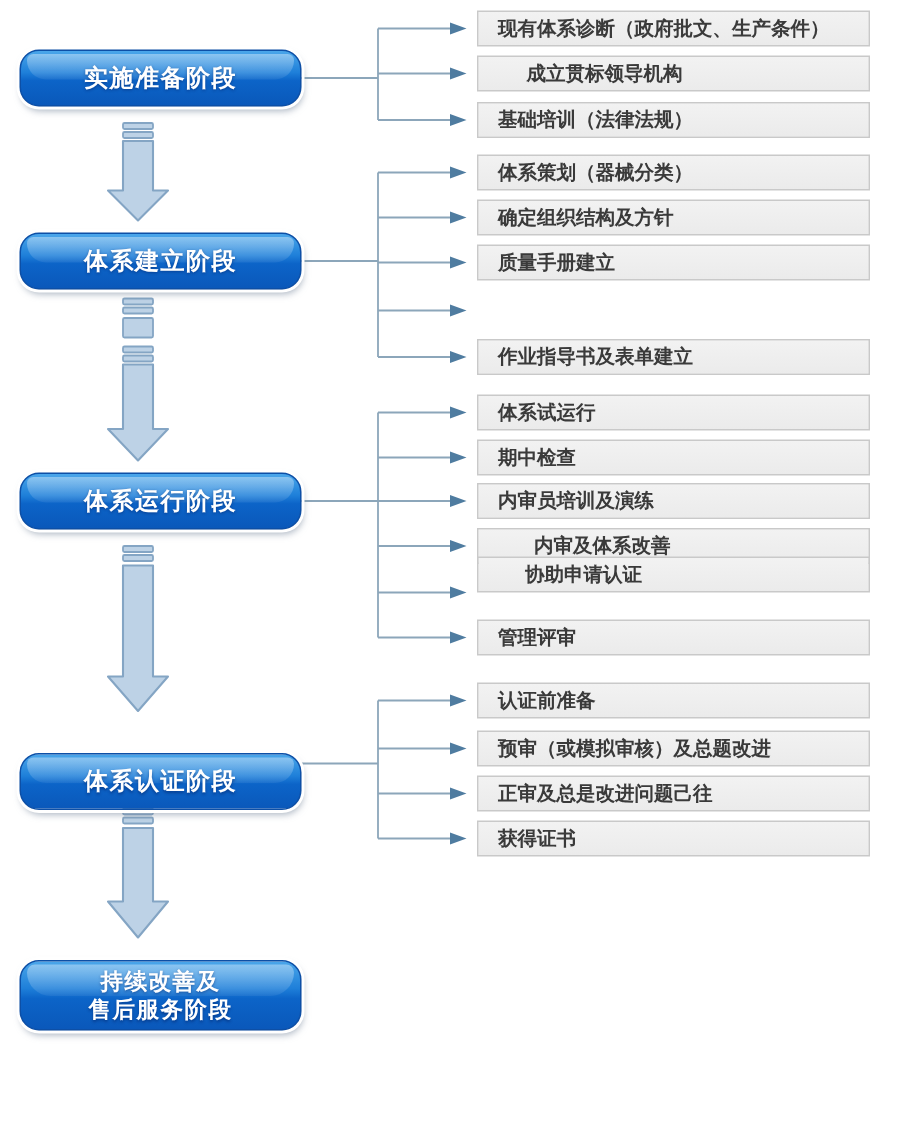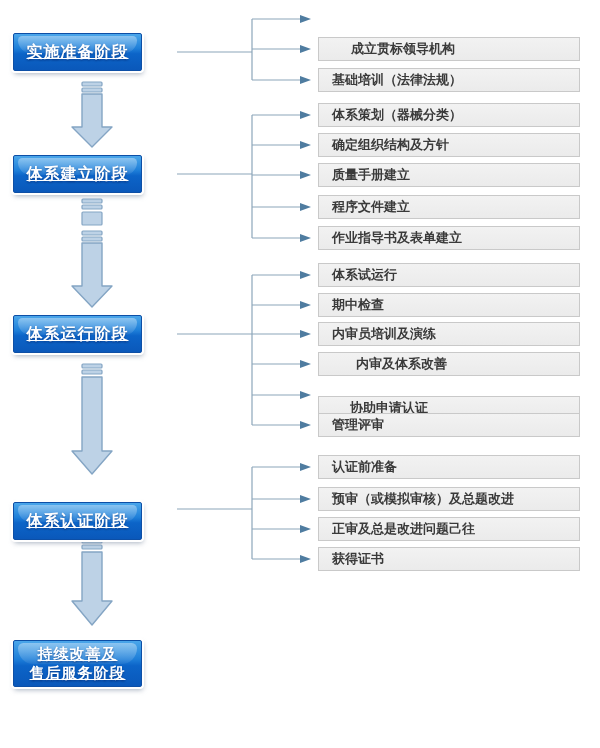--- a/index.html
+++ b/index.html
@@ -1,27 +1,26 @@
 <!DOCTYPE html>
 <html style="--background: #ffffff; --stage-gradient-top: #4aa6ea; --stage-gradient-mid: #0c64c8; --stage-gradient-bottom: #0a58ba; --stage-border: #0d4fa6; --stage-text: #ffffff; --item-bg: #ebebeb; --item-border: #c9c9c9; --item-text: #3a3a3a; --connector: #8ca6ba; --connector-arrow: #4f7ca0; --flow-arrow-fill: #bdd2e6; --flow-arrow-border: #84a5c4;"><head>
 <meta charset="utf-8">
 <style>
   html,body{margin:0;padding:0;background:#fff;}
   body{width:600px;height:748px;font-family:"DejaVu Sans",sans-serif;}
   #diagram{position:relative;width:600px;height:748px;overflow:hidden;background:var(--background,#fff);}
   #connector-layer{position:absolute;left:0;top:0;pointer-events:none;}
   .stage{
-    position:absolute;left:13px;width:129px;box-sizing:border-box;
-    border-radius:2px;border:1px solid var(--stage-border,#0d4fa6);
+    position:absolute;left:13px;width:188px;box-sizing:border-box;
+    border-radius:13px;border:1px solid var(--stage-border,#0d4fa6);
     background:linear-gradient(180deg,var(--stage-gradient-top,#4aa6ea) 0%,#1e7fd9 40%,var(--stage-gradient-mid,#0c64c8) 55%,var(--stage-gradient-bottom,#0a58ba) 100%);
     color:var(--stage-text,#fff);font-weight:bold;font-size:16px;letter-spacing:1px;line-height:1.25;
     display:flex;flex-direction:column;justify-content:center;align-items:center;text-align:center;
     box-shadow:0 0 0 2px #fff,1px 3px 5px rgba(125,140,160,.65);
     text-shadow:0 1px 2px rgba(0,20,80,.45);
-    text-decoration:underline;
   }
   .stage::before{
     content:"";position:absolute;left:4px;right:4px;top:2px;height:46%;
     border-radius:8px 8px 24px 24px;
     background:linear-gradient(rgba(255,255,255,.38),rgba(255,255,255,.06));
     pointer-events:none;
   }
   .stage span{position:relative;z-index:1;}
   .item{
     position:absolute;left:318px;width:262px;height:24px;box-sizing:border-box;
@@ -94,38 +93,38 @@
       <rect x="82" y="364" width="20" height="4" rx="1" fill="#bdd2e6" stroke="#84a5c4" stroke-width="1.2"></rect>
       <rect x="82" y="370" width="20" height="4" rx="1" fill="#bdd2e6" stroke="#84a5c4" stroke-width="1.2"></rect>
       <polygon points="82,377 102,377 102,451 112,451 92,474 72,451 82,451" fill="#bdd2e6" stroke="#84a5c4" stroke-width="1.4" stroke-linejoin="round"></polygon>
       <rect x="82" y="539" width="20" height="4" rx="1" fill="#bdd2e6" stroke="#84a5c4" stroke-width="1.2"></rect>
       <rect x="82" y="545" width="20" height="4" rx="1" fill="#bdd2e6" stroke="#84a5c4" stroke-width="1.2"></rect>
       <polygon points="82,552 102,552 102,601 112,601 92,625 72,601 82,601" fill="#bdd2e6" stroke="#84a5c4" stroke-width="1.4" stroke-linejoin="round"></polygon>
     </svg>
     <div class="stage" style="top: 33px; height: 38px;">
       <span>实施准备阶段</span>
     </div>
+    <div class="item" style="top: 7px;">现有体系诊断（政府批文、生产条件）</div>
     <div class="item" style="top: 37px; padding-left: 32px;">成立贯标领导机构</div>
     <div class="item" style="top: 68px;">基础培训（法律法规）</div>
     <div class="stage" style="top: 155px; height: 38px;">
       <span>体系建立阶段</span>
     </div>
     <div class="item" style="top: 103px;">体系策划（器械分类）</div>
     <div class="item" style="top: 133px;">确定组织结构及方针</div>
     <div class="item" style="top: 163px; text-align: right;">质量手册建立</div>
-    <div class="item" style="top: 195px;">程序文件建立</div>
     <div class="item" style="top: 226px;">作业指导书及表单建立</div>
     <div class="stage" style="top: 315px; height: 38px;">
       <span>体系运行阶段</span>
     </div>
     <div class="item" style="top: 263px;">体系试运行</div>
     <div class="item" style="top: 293px;">期中检查</div>
     <div class="item" style="top: 322px;">内审员培训及演练</div>
     <div class="item" style="top: 352px; padding-left: 37px;">内审及体系改善</div>
-    <div class="item" style="top: 396px; padding-left: 31px;">协助申请认证</div>
+    <div class="item" style="top: 371px; padding-left: 31px;">协助申请认证</div>
     <div class="item" style="top: 413px;">管理评审</div>
     <div class="stage" style="top: 490px; height: 38px; margin-top: 12px;">
       <span>体系认证阶段</span>
     </div>
     <div class="item" style="top: 455px;">认证前准备</div>
     <div class="item" style="top: 487px;">预审（或模拟审核）及总题改进</div>
     <div class="item" style="top: 517px;">正审及总是改进问题己往</div>
     <div class="item" style="top: 547px;">获得证书</div>
     <div class="stage" style="top: 640px; height: 47px; font-size: 15px;">
       <span>持续改善及</span>

